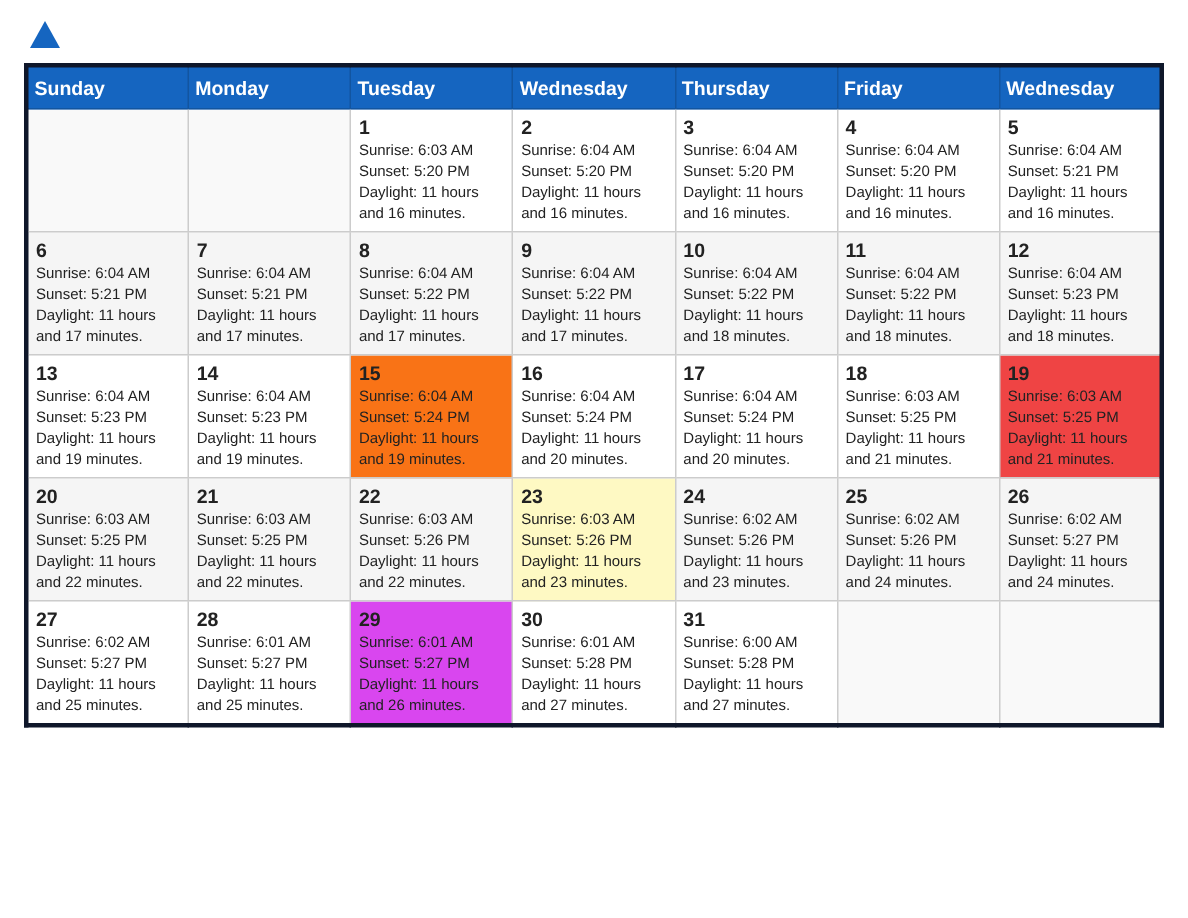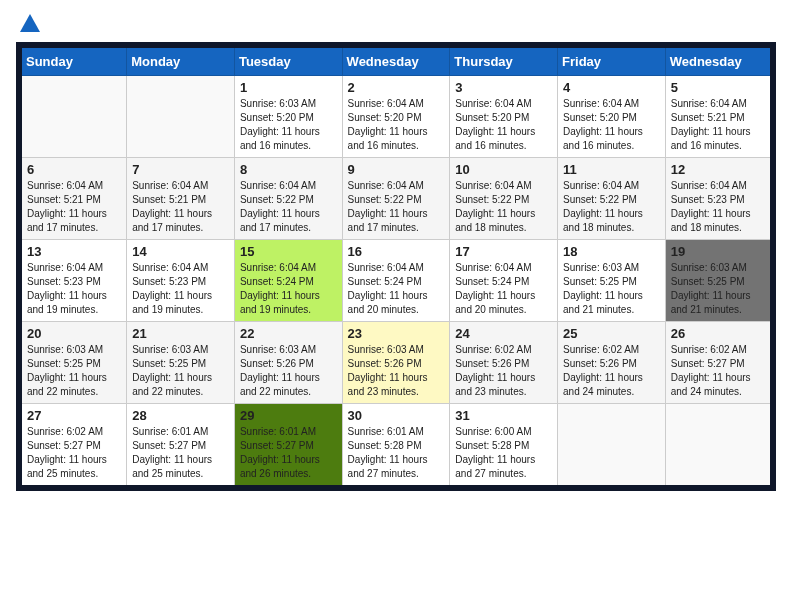--- a/index.html
+++ b/index.html
@@ -52,21 +52,21 @@
       font-weight: bold;
       color: #1a1a2e;
     }
     .subtitle {
       font-size: 16px;
       color: #333;
     }
     .calendar {
       width: 100%;
       border-collapse: collapse;
-      border: 6px solid #0f172a;
+      border: 3px solid #0f172a;
     }
     .calendar th {
       background-color: #1565c0;
       color: #fff;
       font-size: 13px;
       font-weight: bold;
       padding: 6px 4px;
       text-align: left;
       border: 1px solid #1255a0;
     }
@@ -215,21 +215,21 @@
           <div class="day-info">Sunrise: 6:04 AM
 Sunset: 5:23 PM
 Daylight: 11 hours and 19 minutes.</div>
         </td>
         <td style="background: rgb(255, 255, 255);">
           <span class="day-num">14</span>
           <div class="day-info">Sunrise: 6:04 AM
 Sunset: 5:23 PM
 Daylight: 11 hours and 19 minutes.</div>
         </td>
-        <td style="background: #bef264;">
+        <td style="background: #f97316;">
           <span class="day-num">15</span>
           <div class="day-info">Sunrise: 6:04 AM
 Sunset: 5:24 PM
 Daylight: 11 hours and 19 minutes.</div>
         </td>
         <td style="background: rgb(255, 255, 255);">
           <span class="day-num">16</span>
           <div class="day-info">Sunrise: 6:04 AM
 Sunset: 5:24 PM
 Daylight: 11 hours and 20 minutes.</div>
@@ -239,21 +239,21 @@
           <div class="day-info">Sunrise: 6:04 AM
 Sunset: 5:24 PM
 Daylight: 11 hours and 20 minutes.</div>
         </td>
         <td style="background: rgb(255, 255, 255);">
           <span class="day-num">18</span>
           <div class="day-info">Sunrise: 6:03 AM
 Sunset: 5:25 PM
 Daylight: 11 hours and 21 minutes.</div>
         </td>
-        <td style="background: #737373;">
+        <td style="background: #ef4444;">
           <span class="day-num">19</span>
           <div class="day-info">Sunrise: 6:03 AM
 Sunset: 5:25 PM
 Daylight: 11 hours and 21 minutes.</div>
         </td>
       </tr>
       <tr>
         <td style="background: rgb(245, 245, 245);">
           <span class="day-num">20</span>
           <div class="day-info">Sunrise: 6:03 AM
@@ -303,21 +303,21 @@
           <div class="day-info">Sunrise: 6:02 AM
 Sunset: 5:27 PM
 Daylight: 11 hours and 25 minutes.</div>
         </td>
         <td style="background: rgb(255, 255, 255);">
           <span class="day-num">28</span>
           <div class="day-info">Sunrise: 6:01 AM
 Sunset: 5:27 PM
 Daylight: 11 hours and 25 minutes.</div>
         </td>
-        <td style="background: #4d7c0f; margin-left: 22px;">
+        <td style="background: #d946ef; margin-left: 22px;">
           <span class="day-num">29</span>
           <div class="day-info">Sunrise: 6:01 AM
 Sunset: 5:27 PM
 Daylight: 11 hours and 26 minutes.</div>
         </td>
         <td style="background: rgb(255, 255, 255);">
           <span class="day-num">30</span>
           <div class="day-info">Sunrise: 6:01 AM
 Sunset: 5:28 PM
 Daylight: 11 hours and 27 minutes.</div>

